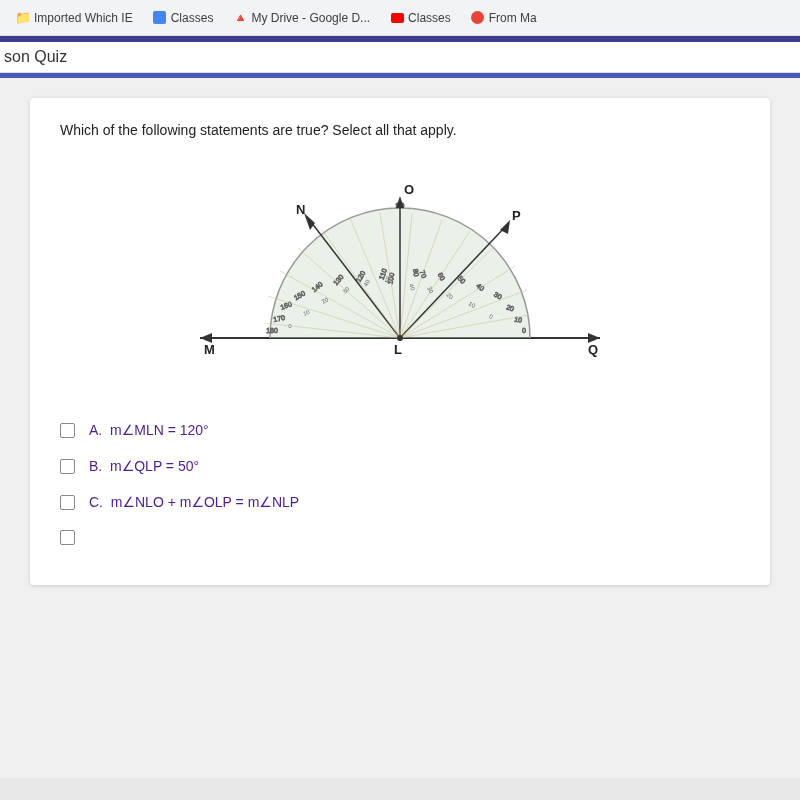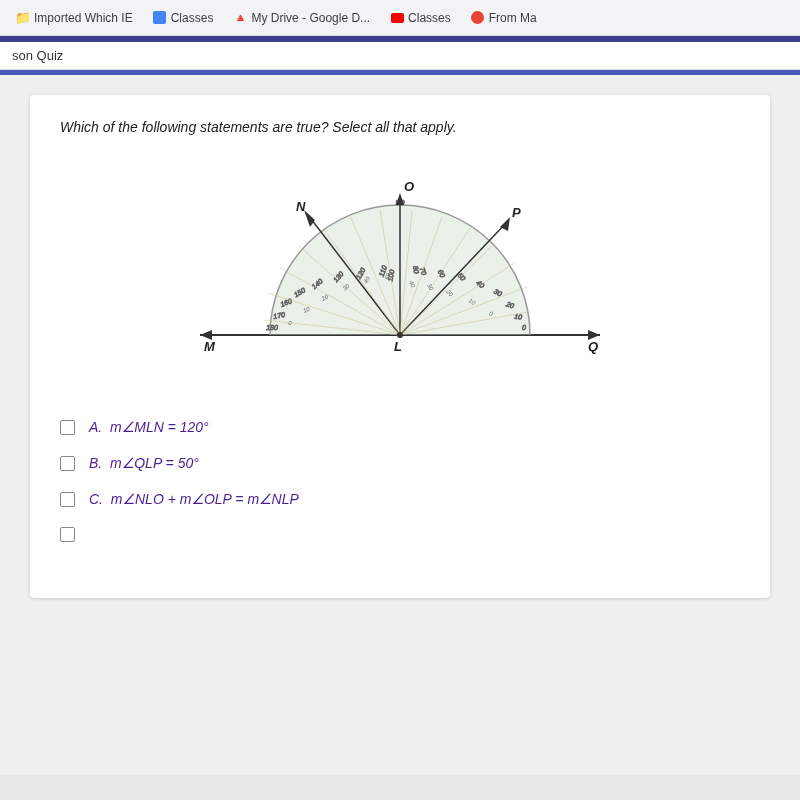--- a/index.html
+++ b/index.html
@@ -46,46 +46,45 @@
 
     
     .nav-bar {
       background: #3d3d8f;
       height: 6px;
     }
 
     
     .lesson-bar {
       background: #ffffff;
-      padding: 6px 12px;
-      font-size: 13px;
+      padding: 6px 4px;
+      font-size: 16px;
       color: #333;
       border-bottom: 1px solid #ddd;
     }
 
     
     .accent-bar {
       background: #4a5ab8;
       height: 5px;
     }
 
     
     .main-content {
       background: #f0f0f0;
       padding: 20px 0;
       min-height: 700px;
     }
 
     .quiz-card {
       background: #ffffff;
       margin: 0 30px;
-      padding: 24px 30px 46px;
+      padding: 24px 30px 30px;
       border-radius: 4px;
       box-shadow: 0 1px 4px rgba(0,0,0,0.15);
-      font-style: italic;
     }
 
     .question-text {
       font-size: 14px;
       color: #222;
       margin-bottom: 20px;
       font-weight: 400;
     }
 
     

